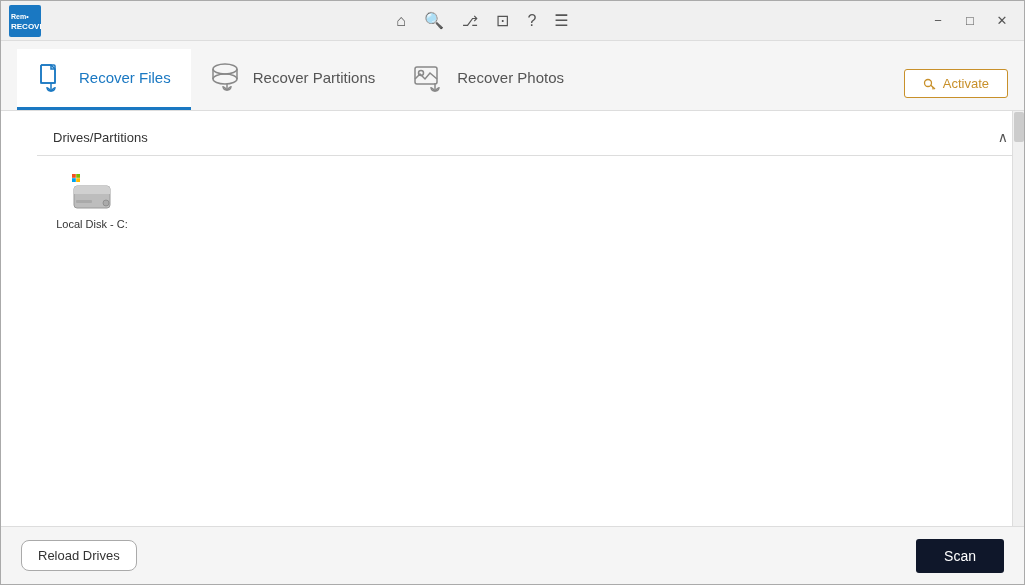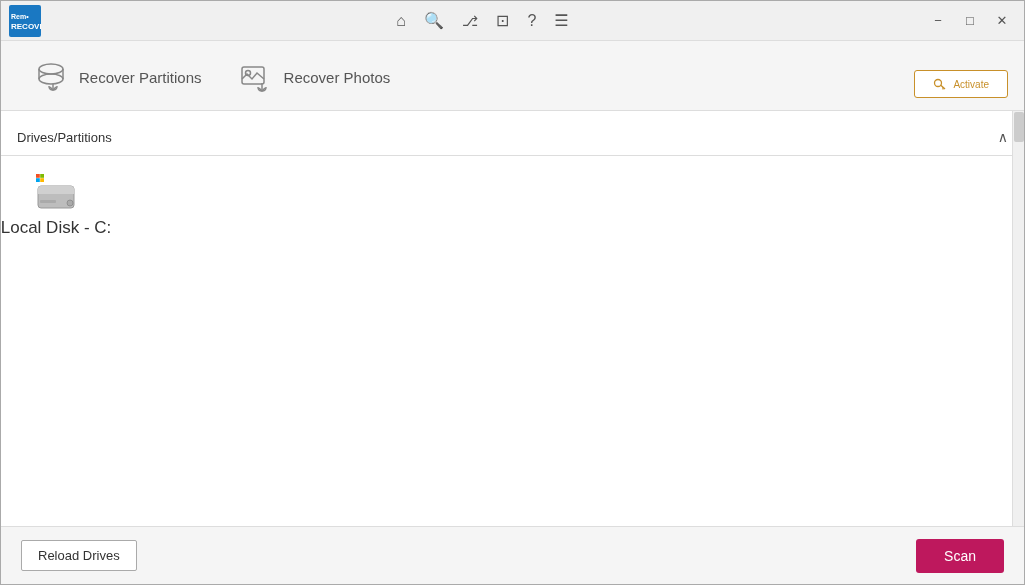--- a/index.html
+++ b/index.html
@@ -103,37 +103,38 @@
       align-items: center;
       justify-content: center;
     }
     .activate-btn {
       margin-left: auto;
       margin-bottom: 12px;
       border: 1px solid #c8902a;
       background: white;
       color: #c8902a;
       padding: 6px 18px;
-      font-size: 10px;
+      font-size: 13px;
       cursor: pointer;
       border-radius: 3px;
       display: flex;
       align-items: center;
       gap: 6px;
       white-space: nowrap;
     }
 
     
     .main-content {
       flex: 1;
       background: #fff;
       display: flex;
       flex-direction: column;
       overflow: hidden;
       position: relative;
+      margin-left: 36px;
     }
 
     
     .section-header {
       display: flex;
       align-items: center;
       justify-content: space-between;
       padding: 10px 16px;
       border-bottom: 1px solid #ddd;
       margin-top: 8px;
@@ -165,21 +166,21 @@
     }
     .drive-icon-container {
       width: 52px;
       height: 42px;
       position: relative;
       display: flex;
       align-items: center;
       justify-content: center;
     }
     .drive-label {
-      font-size: 17px;
+      font-size: 11px;
       color: #333;
       text-align: center;
       white-space: nowrap;
     }
 
     
     .scroll-area {
       position: absolute;
       right: 0;
       top: 0;
@@ -206,25 +207,25 @@
       justify-content: space-between;
       padding: 0 20px;
       flex-shrink: 0;
     }
     .reload-btn {
       border: 1px solid #aaa;
       background: white;
       padding: 7px 16px;
       font-size: 13px;
       cursor: pointer;
-      border-radius: 2px;
+      border-radius: 8px;
       color: #333;
     }
     .scan-btn {
-      background: #be185d;
+      background: #0f172a;
       color: white;
       border: none;
       padding: 9px 28px;
       font-size: 14px;
       font-weight: 500;
       cursor: pointer;
       border-radius: 3px;
       display: flex;
       align-items: center;
       gap: 8px;
@@ -257,20 +258,33 @@
 
   <div class="title-bar-controls">
     <button class="win-btn">−</button>
     <button class="win-btn">□</button>
     <button class="win-btn close">✕</button>
   </div>
 </div>
 
 <div class="tabs-bar">
 
+  <div class="tab-item active">
+    <div class="tab-icon">
+      <svg width="36" height="36" viewBox="0 0 36 36">
+        <rect x="8" y="6" width="14" height="18" rx="1" fill="none" stroke="#1a78c2" stroke-width="1.5"></rect>
+        <polyline points="8,6 8,24 22,24 22,10 18,6 8,6" fill="none" stroke="#1a78c2" stroke-width="1.5"></polyline>
+        <polyline points="18,6 18,10 22,10" fill="none" stroke="#1a78c2" stroke-width="1.5"></polyline>
+        <path d="M14 28 Q14 32 18 32 Q22 32 22 28" fill="none" stroke="#1a78c2" stroke-width="1.5"></path>
+        <line x1="18" y1="24" x2="18" y2="32" stroke="#1a78c2" stroke-width="1.5"></line>
+        <polyline points="15,29 18,32 21,29" fill="none" stroke="#1a78c2" stroke-width="1.5"></polyline>
+      </svg>
+    </div>
+    <span class="tab-label">Recover Files</span>
+  </div>
 
   <div class="tab-item">
     <div class="tab-icon">
       <svg width="36" height="36" viewBox="0 0 36 36">
         <ellipse cx="18" cy="10" rx="12" ry="5" fill="none" stroke="#888" stroke-width="1.5"></ellipse>
         <line x1="6" y1="10" x2="6" y2="20" stroke="#888" stroke-width="1.5"></line>
         <line x1="30" y1="10" x2="30" y2="20" stroke="#888" stroke-width="1.5"></line>
         <ellipse cx="18" cy="20" rx="12" ry="5" fill="none" stroke="#888" stroke-width="1.5"></ellipse>
         <path d="M16 27 Q16 31 20 31 Q24 31 24 27" fill="none" stroke="#888" stroke-width="1.5"></path>
         <line x1="20" y1="25" x2="20" y2="31" stroke="#888" stroke-width="1.5"></line>

